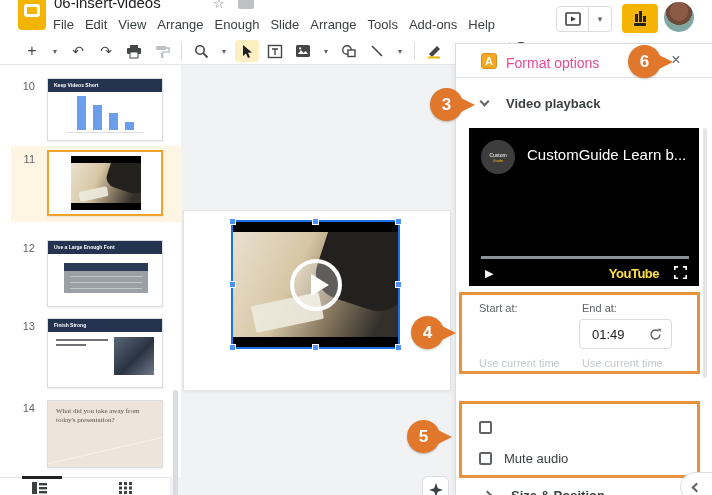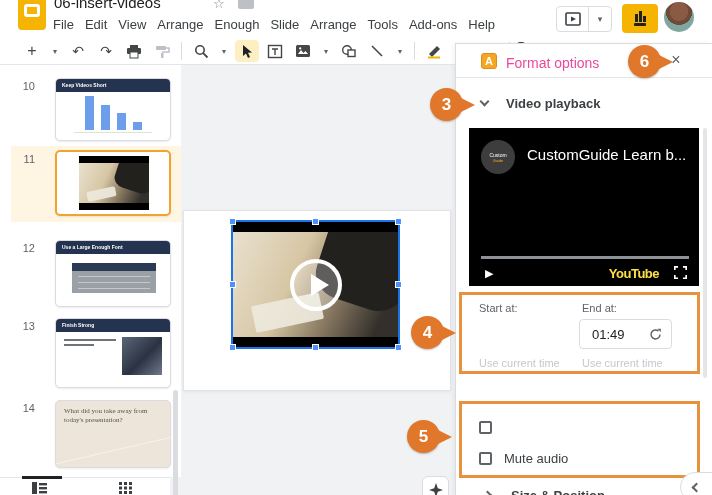--- a/index.html
+++ b/index.html
@@ -32,21 +32,21 @@
   .tbtn.active { background:#FEEFC3; }
   .tbtn.disabled { color:#BDC1C6; }
   .tsep { width:1px; height:18px; background:#DADCE0; margin:0 3px; flex:none; }
   .caret-mini { font-size:8px; color:#5F6368; width:10px; flex:none; }
   .plusbox { width:18px; height:18px; background:#3C4043; border-radius:3px; color:#fff; font-size:14px; line-height:17px; text-align:center; }
 
   
   .filmstrip { position:absolute; left:0; top:65px; width:170px; height:412px; background:#fff; z-index:2;margin-left:11px; }
   .sel-row { position:absolute; left:0; top:81px; width:170px; height:76px; background:#FEF6E3; }
   .snum { position:absolute; font-size:11px; color:#5F6368; width:24px; text-align:right; }
-  .thumb { position:absolute; left:44px; width:116px; background:#fff; border:1px solid #DADCE0; border-radius:5px; overflow:hidden; box-shadow:0 1px 2px rgba(0,0,0,.08); }
+  .thumb { position:absolute; left:36px; width:116px; background:#fff; border:1px solid #DADCE0; border-radius:0; overflow:hidden; box-shadow:0 1px 2px rgba(0,0,0,.08); }
   .thumb.selected { border:2px solid #F0A32F; }
   .navyhdr { height:13px; background:#24334F; color:#fff; font-size:5px; font-weight:bold; line-height:13px; padding-left:6px; white-space:nowrap; }
   .minichart { position:absolute; left:0; right:0; bottom:10px; height:36px; display:flex; align-items:flex-end; justify-content:center; gap:7px; }
   .minichart i { display:block; width:9px; background:#6D9EEB; }
   .minichart-axis { position:absolute; left:18px; right:18px; bottom:7px; height:1px; background:#E0E0E0; }
   .vidthumb { position:absolute; left:22px; top:4px; width:70px; height:54px; background:#000; }
   .vframe { position:absolute; left:0; top:7px; right:0; bottom:7px;
             background:linear-gradient(115deg,#e9e1cf 0%,#d6c6a4 38%,#8a7a62 62%,#33302b 88%); overflow:hidden; }
   .vframe .kb { position:absolute; left:12%; bottom:10%; width:42%; height:26%; background:#EDE9DC; transform:rotate(-12deg); border-radius:2px; opacity:.92; }
   .vframe .sleeve { position:absolute; right:-8%; top:-10%; width:55%; height:80%; background:#23211e; transform:rotate(18deg); border-radius:30%; }

